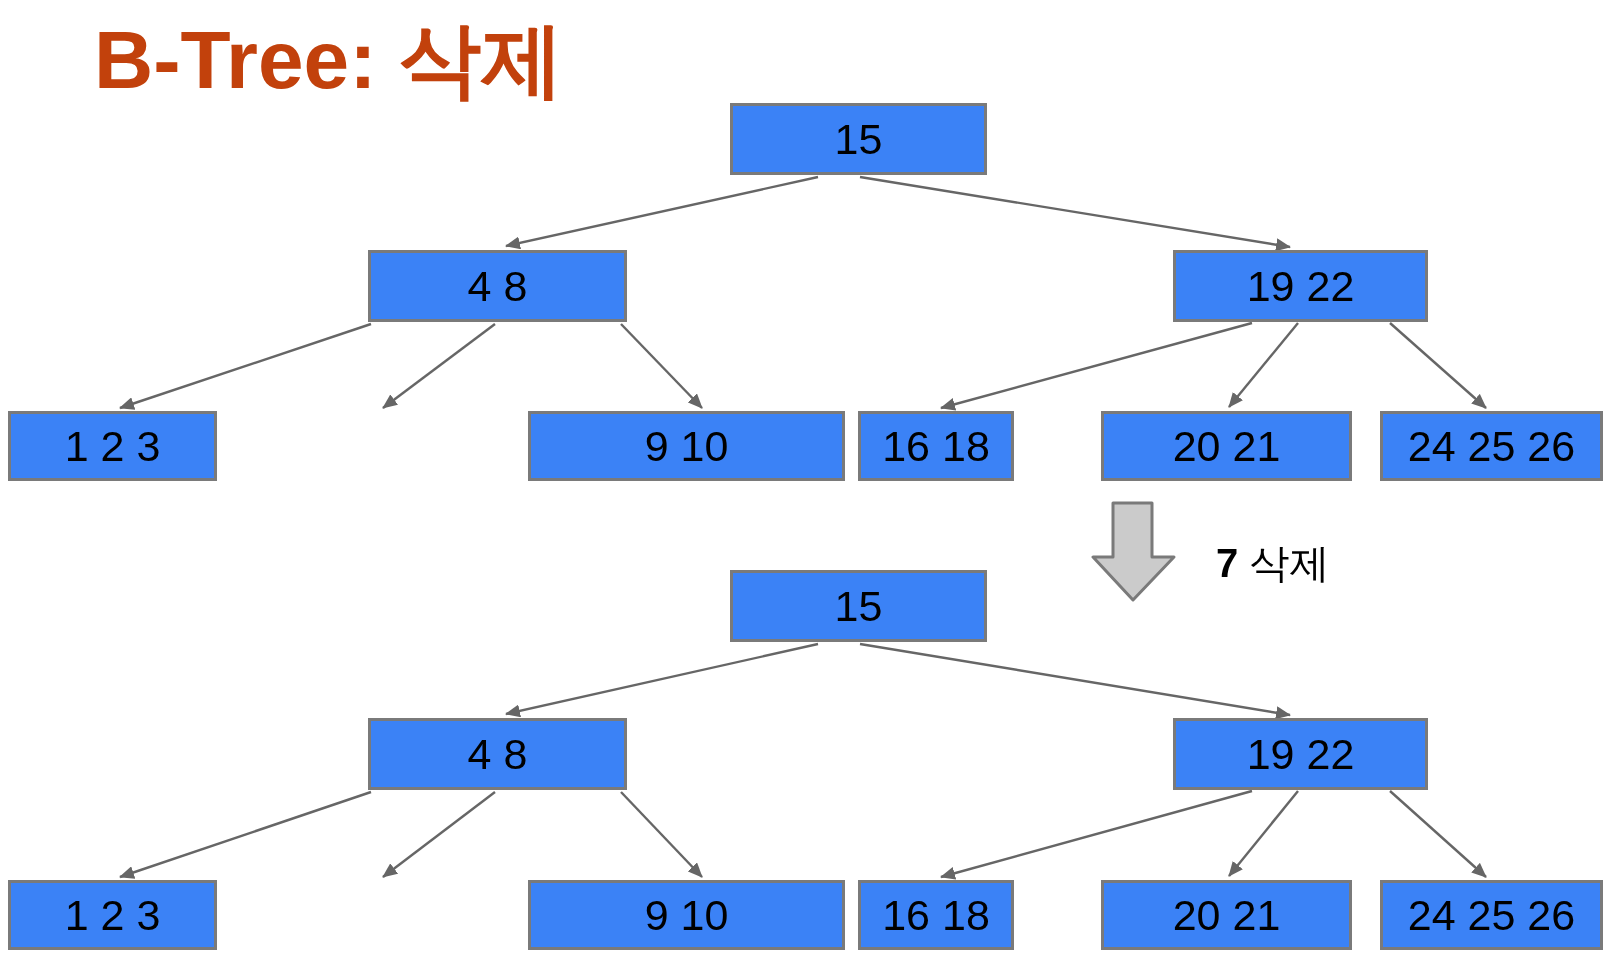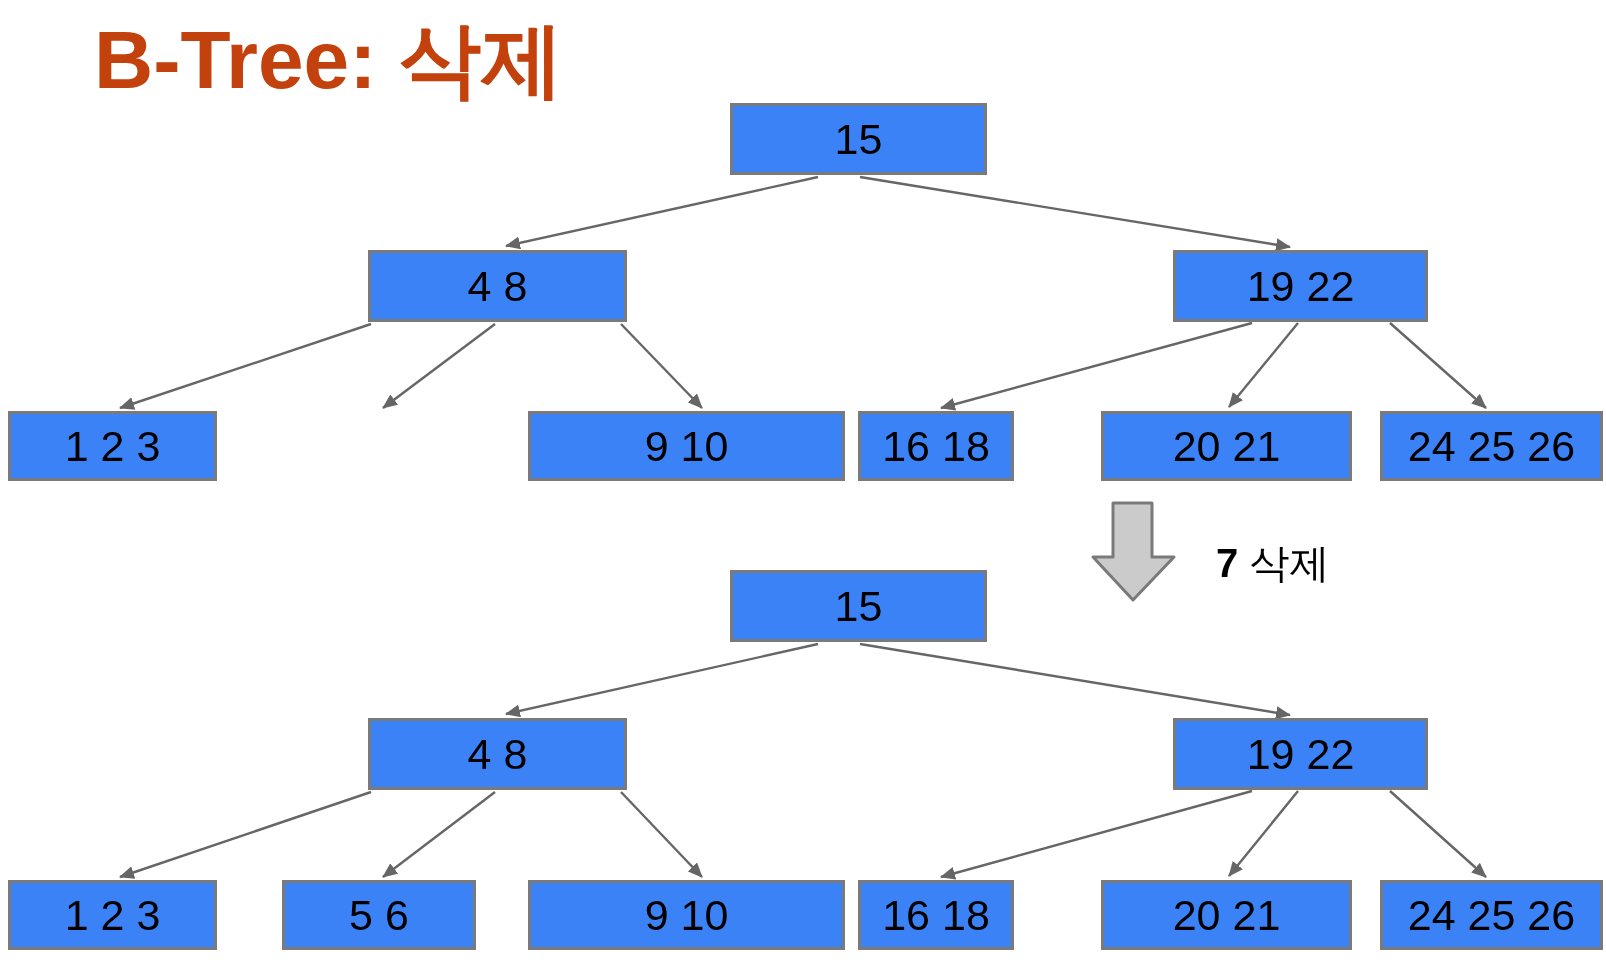--- a/index.html
+++ b/index.html
@@ -101,19 +101,18 @@
   <div class="node" style="left:858px; top:411px; width:156px; height:70px;">16 18</div>
   <div class="node" style="left:1101px; top:411px; width:251px; height:70px;">20 21</div>
   <div class="node" style="left:1380px; top:411px; width:223px; height:70px;">24 25 26</div>
 
   <div class="node" style="left:730px; top:570px; width:257px; height:72px;">15</div>
 
   <div class="node" style="left:368px; top:718px; width:259px; height:72px;">4 8</div>
   <div class="node" style="left:1173px; top:718px; width:255px; height:72px;">19 22</div>
 
   <div class="node" style="left:8px; top:880px; width:209px; height:70px;">1 2 3</div>
-  <div class="node" style="left:282px; top:880px; width:194px; height:70px;">5 6</div>
   <div class="node" style="left:528px; top:880px; width:317px; height:70px;">9 10</div>
   <div class="node" style="left:858px; top:880px; width:156px; height:70px;">16 18</div>
   <div class="node" style="left:1101px; top:880px; width:251px; height:70px;">20 21</div>
   <div class="node" style="left:1380px; top:880px; width:223px; height:70px;">24 25 26</div>
 
 </div>
 
 </body></html>

